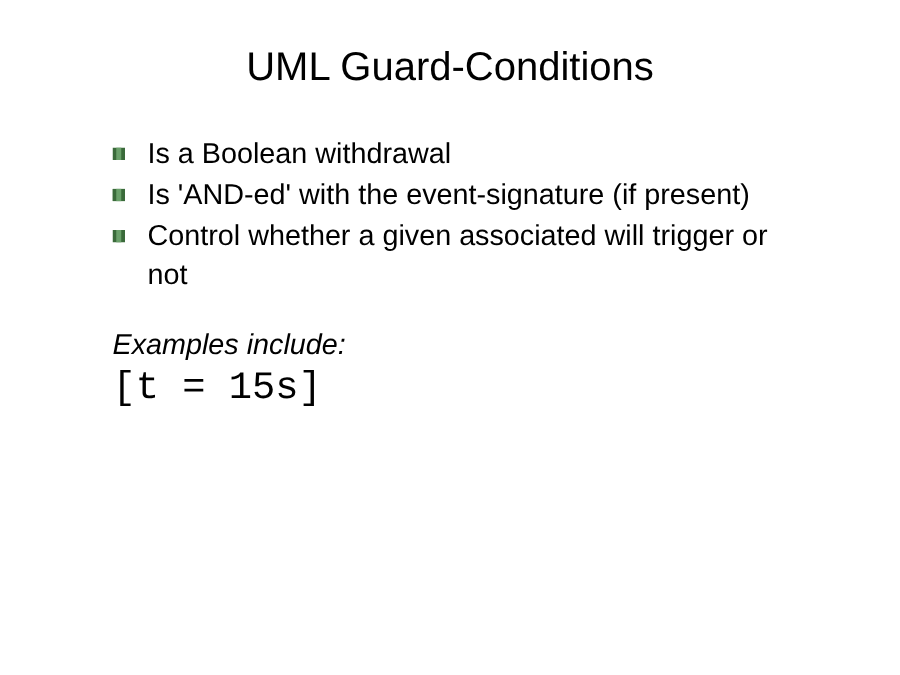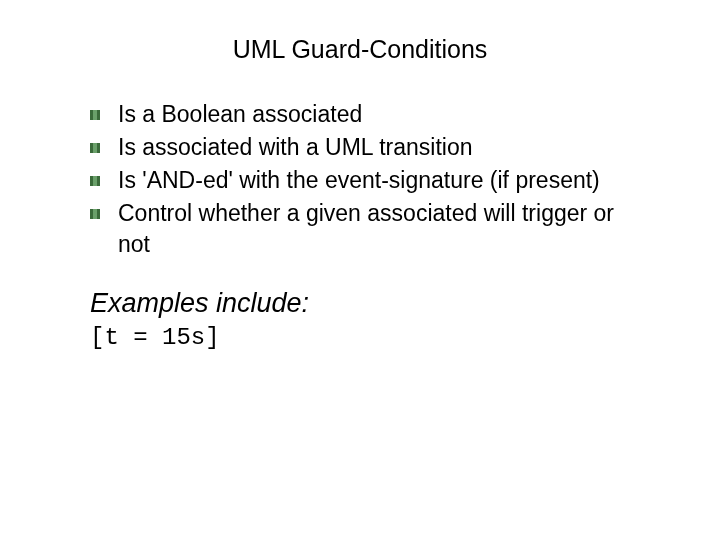--- a/index.html
+++ b/index.html
@@ -9,21 +9,21 @@
     }
     body {
       width: 720px;
       height: 540px;
       background: #ffffff;
       font-family: Arial, Helvetica, sans-serif;
       color: #000000;
       padding: 30px 50px 40px 50px;
     }
     .title {
-      font-size: 25px;
+      font-size: 32px;
       font-weight: 400;
       text-align: center;
       margin-bottom: 35px;
       margin-top: 5px;
     }
     .bullet-list {
       list-style: none;
       margin-left: 40px;
       margin-right: 20px;
       margin-bottom: 25px;
@@ -43,54 +43,53 @@
       height: 10px;
     }
     .bullet-marker svg {
       display: block;
     }
     .examples {
       margin-left: 40px;
       margin-right: 20px;
     }
     .examples-heading {
-      font-size: 27px;
+      font-size: 23px;
       font-style: italic;
       line-height: 1.35;
     }
     .example-line {
       font-family: "Courier New", Courier, monospace;
-      font-size: 24px;
+      font-size: 31px;
       line-height: 1.3;
       white-space: pre;
     }
   </style>
 </head>
 <body>
 
 <h1 class="title">UML Guard-Conditions</h1>
 
 <ul class="bullet-list">
   <li class="bullet-item">
     <span class="bullet-marker">
       <svg width="10" height="10" viewBox="0 0 10 10">
         <rect x="0" y="0" width="10" height="10" fill="#3a6a3a"></rect>
         <rect x="3" y="0" width="4" height="10" fill="#6aa06a"></rect>
       </svg>
     </span>
-    <span>Is a Boolean associated</span>
+    <span>Is a Boolean withdrawal</span>
   </li>
   <li class="bullet-item">
     <span class="bullet-marker">
       <svg width="10" height="10" viewBox="0 0 10 10">
         <rect x="0" y="0" width="10" height="10" fill="#3a6a3a"></rect>
         <rect x="3" y="0" width="4" height="10" fill="#6aa06a"></rect>
       </svg>
     </span>
-    <span>Is associated with a UML transition</span>
   </li>
   <li class="bullet-item">
     <span class="bullet-marker">
       <svg width="10" height="10" viewBox="0 0 10 10">
         <rect x="0" y="0" width="10" height="10" fill="#3a6a3a"></rect>
         <rect x="3" y="0" width="4" height="10" fill="#6aa06a"></rect>
       </svg>
     </span>
     <span>Is 'AND-ed' with the event-signature (if present)</span>
   </li>

